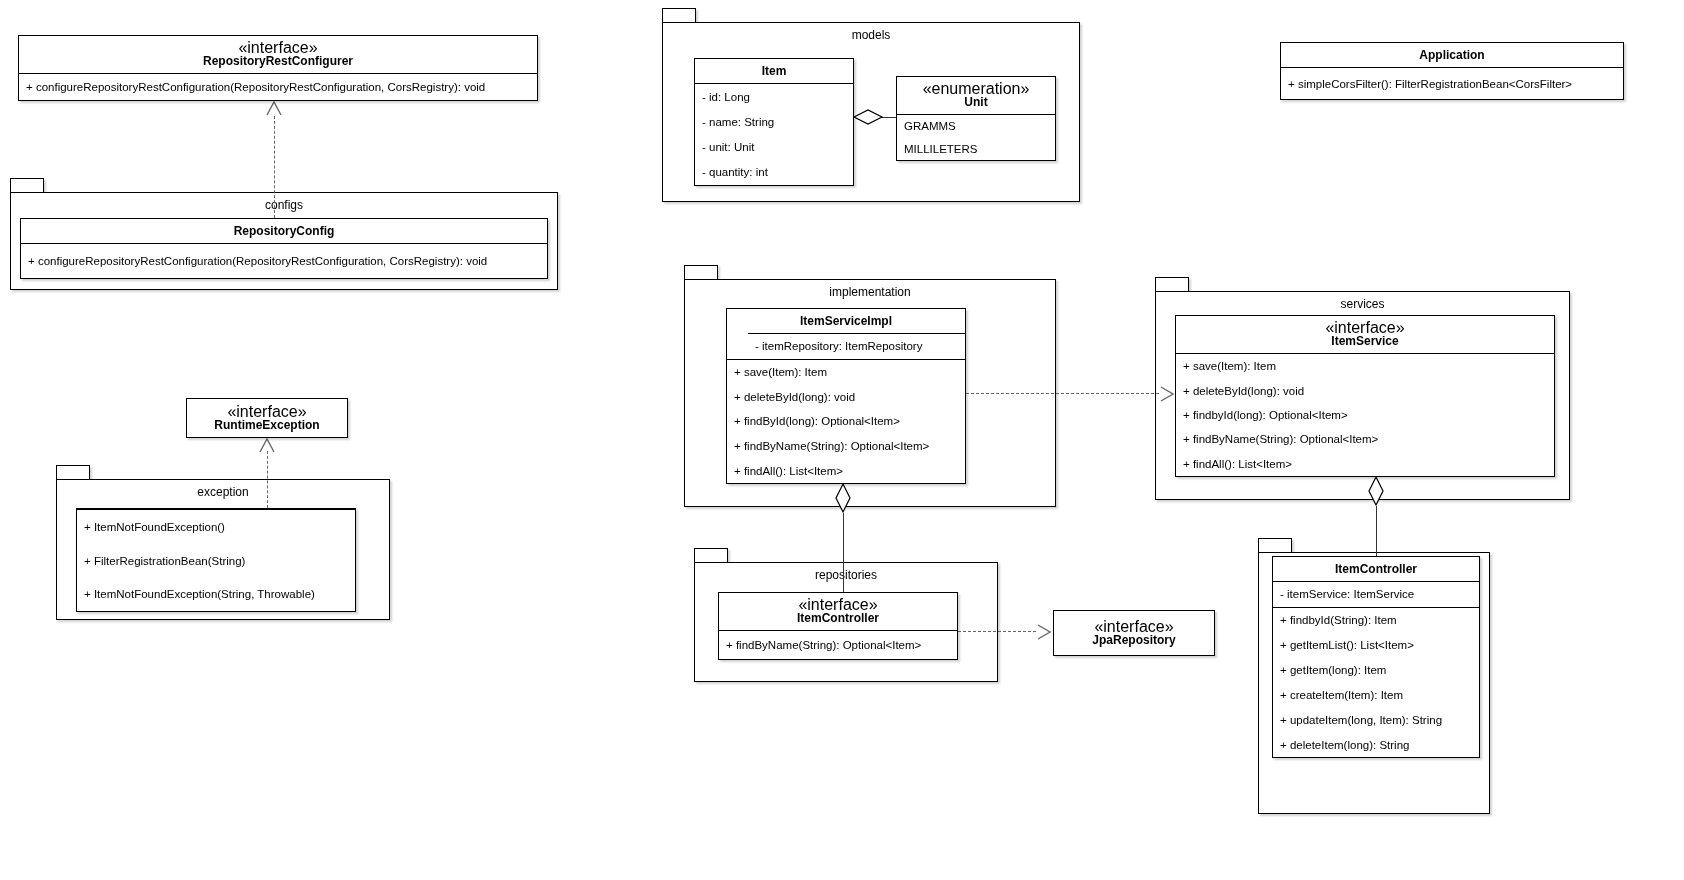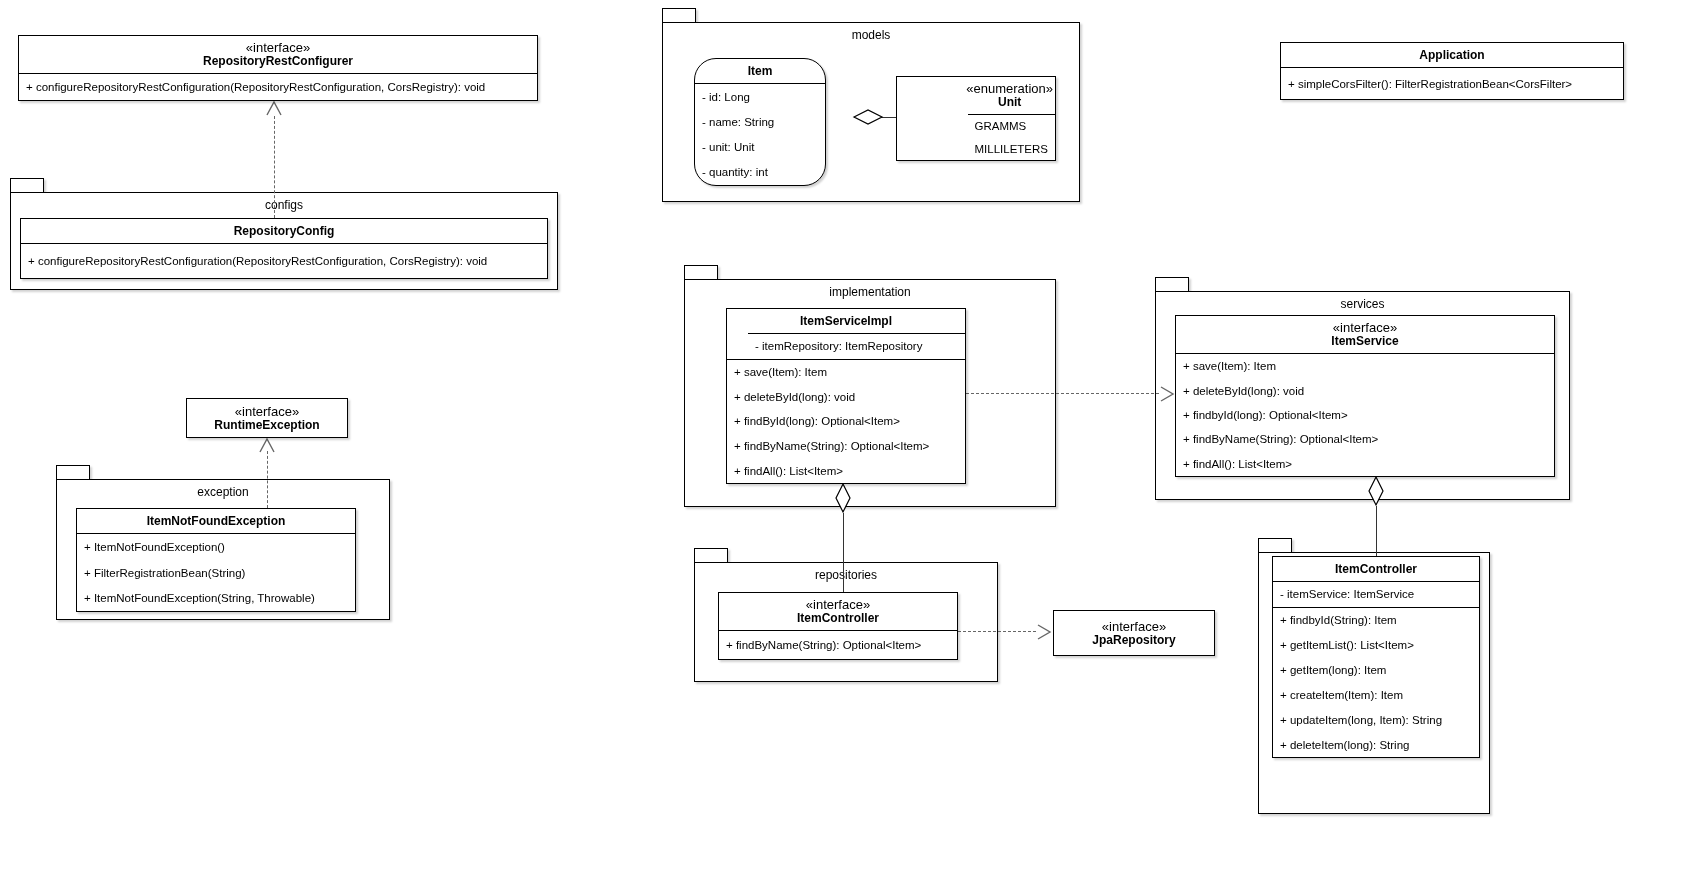--- a/index.html
+++ b/index.html
@@ -11,21 +11,21 @@
   .pkg-tab, .pkg-body, .cls {
     position:absolute; background:#ffffff; border:1px solid #000000;
     box-sizing:border-box; box-shadow:2px 2px 2px rgba(0,0,0,0.18);
   }
   .pkg-tab { z-index:1; }
   .pkg-body { z-index:1; }
   .pkg-label { position:absolute; left:0; right:0; top:5px; text-align:center; font-size:12px; }
   .cls { display:flex; flex-direction:column; z-index:3; }
   .cls.center { justify-content:center; }
   .hdr { text-align:center; padding:5px 2px 4px 2px; }
-  .stereo { font-size:13px; line-height:13px; }
+  .stereo { font-size:16px; line-height:13px; }
   .cname { font-size:12px; font-weight:bold; line-height:15px; }
   .members { display:flex; flex-direction:column; border-top:1px solid #000; min-height:0; }
   .row { flex:1; display:flex; align-items:center; padding:0 7px; font-size:11.5px; white-space:nowrap; }
   .vline { position:absolute; width:0; z-index:2; }
   .hline { position:absolute; height:0; z-index:2; }
   .dashv { border-left:1.5px dashed #666666; }
   .dashh { border-top:1.5px dashed #666666; }
   .solidv { border-left:1.5px solid #333333; }
   .conn-icon { position:absolute; z-index:2; }
 </style>
@@ -124,43 +124,40 @@
   </div>
 
   <div class="cls center" style="left:186px;top:398px;width:162px;height:40px;">
     <div class="hdr">
       <div class="stereo">«interface»</div>
       <div class="cname">RuntimeException</div>
     </div>
   </div>
 
   <div class="cls" style="left:76px;top:508px;width:280px;height:104px;">
-    <div class="hdr">
-      <div class="cname">ItemNotFoundException</div>
-    </div>
     <div class="members" style="flex:1;">
       <div class="row">+ ItemNotFoundException()</div>
       <div class="row">+ FilterRegistrationBean(String)</div>
       <div class="row">+ ItemNotFoundException(String, Throwable)</div>
     </div>
   </div>
 
-  <div class="cls" style="left:694px;top:58px;width:132px;height:128px;border-radius:22px;">
+  <div class="cls" style="left:694px;top:58px;width:160px;height:128px;">
     <div class="hdr">
       <div class="cname">Item</div>
     </div>
     <div class="members" style="flex:1;">
       <div class="row">- id: Long</div>
       <div class="row">- name: String</div>
       <div class="row">- unit: Unit</div>
       <div class="row">- quantity: int</div>
     </div>
   </div>
 
-  <div class="cls" style="left:896px;top:76px;width:160px;height:85px;align-items:flex-end;">
+  <div class="cls" style="left:896px;top:76px;width:160px;height:85px;">
     <div class="hdr">
       <div class="stereo">«enumeration»</div>
       <div class="cname">Unit</div>
     </div>
     <div class="members" style="flex:1;">
       <div class="row">GRAMMS</div>
       <div class="row">MILLILETERS</div>
     </div>
   </div>
 

